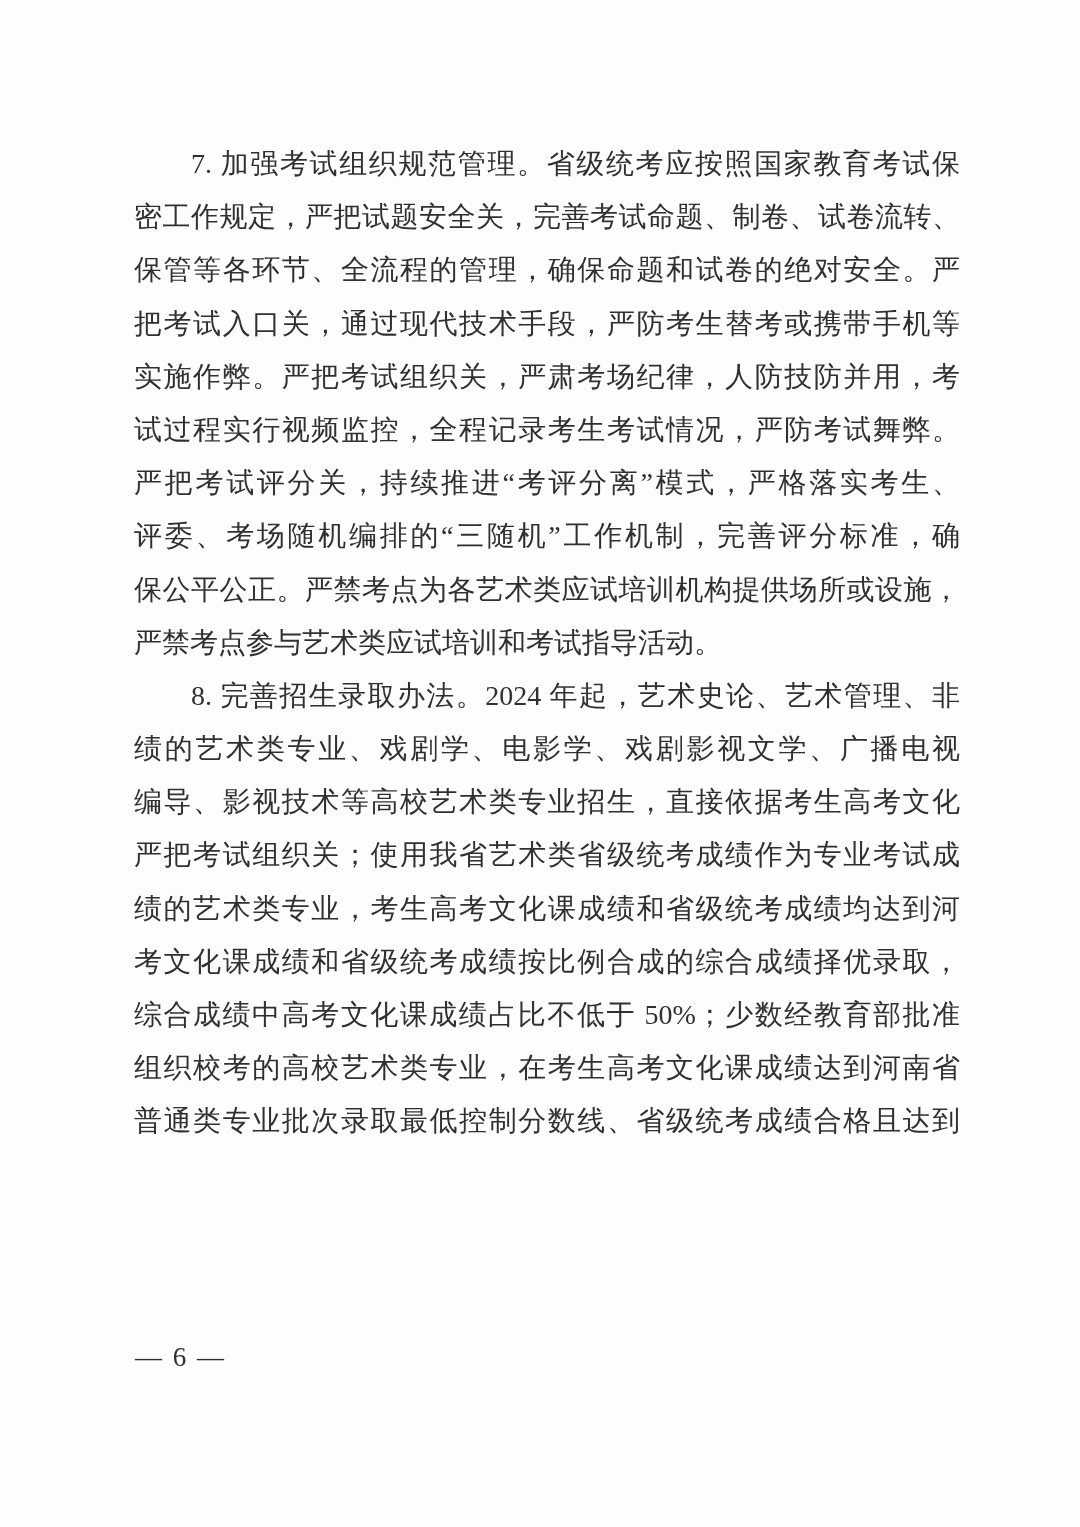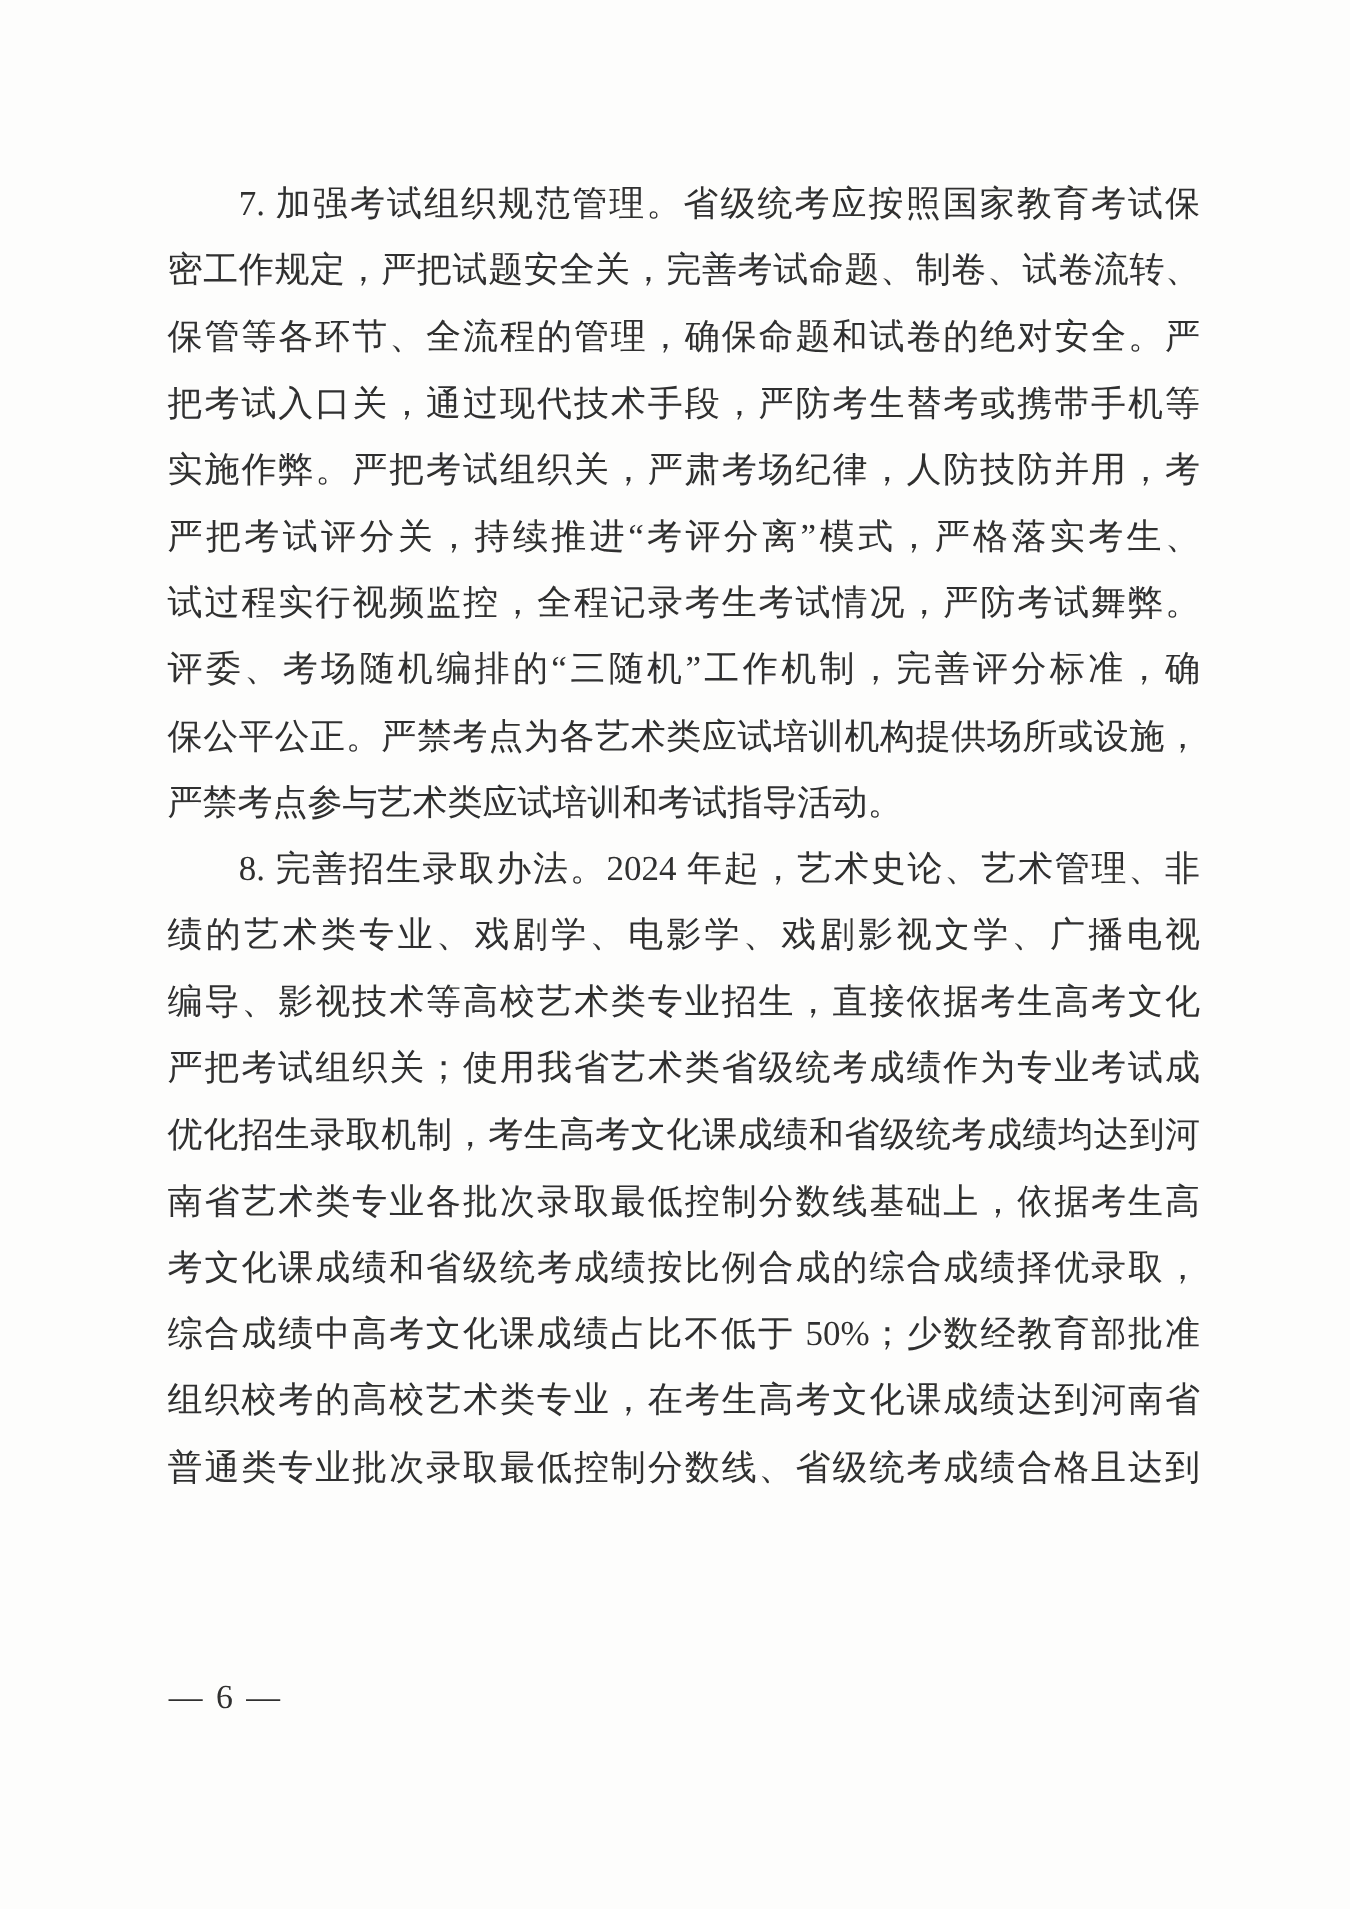--- a/index.html
+++ b/index.html
@@ -58,30 +58,29 @@
 </head>
 <body>
 
 <div class="page">
   <div class="doc-body">
       <div class="line indent">7. 加强考试组织规范管理。省级统考应按照国家教育考试保</div>
       <div class="line">密工作规定，严把试题安全关，完善考试命题、制卷、试卷流转、</div>
       <div class="line">保管等各环节、全流程的管理，确保命题和试卷的绝对安全。严</div>
       <div class="line">把考试入口关，通过现代技术手段，严防考生替考或携带手机等</div>
       <div class="line">实施作弊。严把考试组织关，严肃考场纪律，人防技防并用，考</div>
+      <div class="line">试过程实行视频监控，全程记录考生考试情况，严防考试舞弊。</div>
       <div class="line">严把考试评分关，持续推进“考评分离”模式，严格落实考生、</div>
-      <div class="line">试过程实行视频监控，全程记录考生考试情况，严防考试舞弊。</div>
       <div class="line">评委、考场随机编排的“三随机”工作机制，完善评分标准，确</div>
       <div class="line">保公平公正。严禁考点为各艺术类应试培训机构提供场所或设施，</div>
       <div class="line no-justify">严禁考点参与艺术类应试培训和考试指导活动。</div>
       <div class="line indent">8. 完善招生录取办法。2024 年起，艺术史论、艺术管理、非</div>
       <div class="line">绩的艺术类专业、戏剧学、电影学、戏剧影视文学、广播电视</div>
       <div class="line">编导、影视技术等高校艺术类专业招生，直接依据考生高考文化</div>
       <div class="line">严把考试组织关；使用我省艺术类省级统考成绩作为专业考试成</div>
-      <div class="line">优化招生录取机制，考生高考文化课成绩和省级统考成绩均达到河</div>
-      <div class="line">南省艺术类专业各批次录取最低控制分数线基础上，依据考生高</div>
+      <div class="line">绩的艺术类专业，考生高考文化课成绩和省级统考成绩均达到河</div>
       <div class="line">考文化课成绩和省级统考成绩按比例合成的综合成绩择优录取，</div>
       <div class="line">综合成绩中高考文化课成绩占比不低于 50%；少数经教育部批准</div>
       <div class="line">组织校考的高校艺术类专业，在考生高考文化课成绩达到河南省</div>
       <div class="line">普通类专业批次录取最低控制分数线、省级统考成绩合格且达到</div>
     </div>
   <div class="page-number">— 6 —</div>
 </div>
 
 </body></html>

